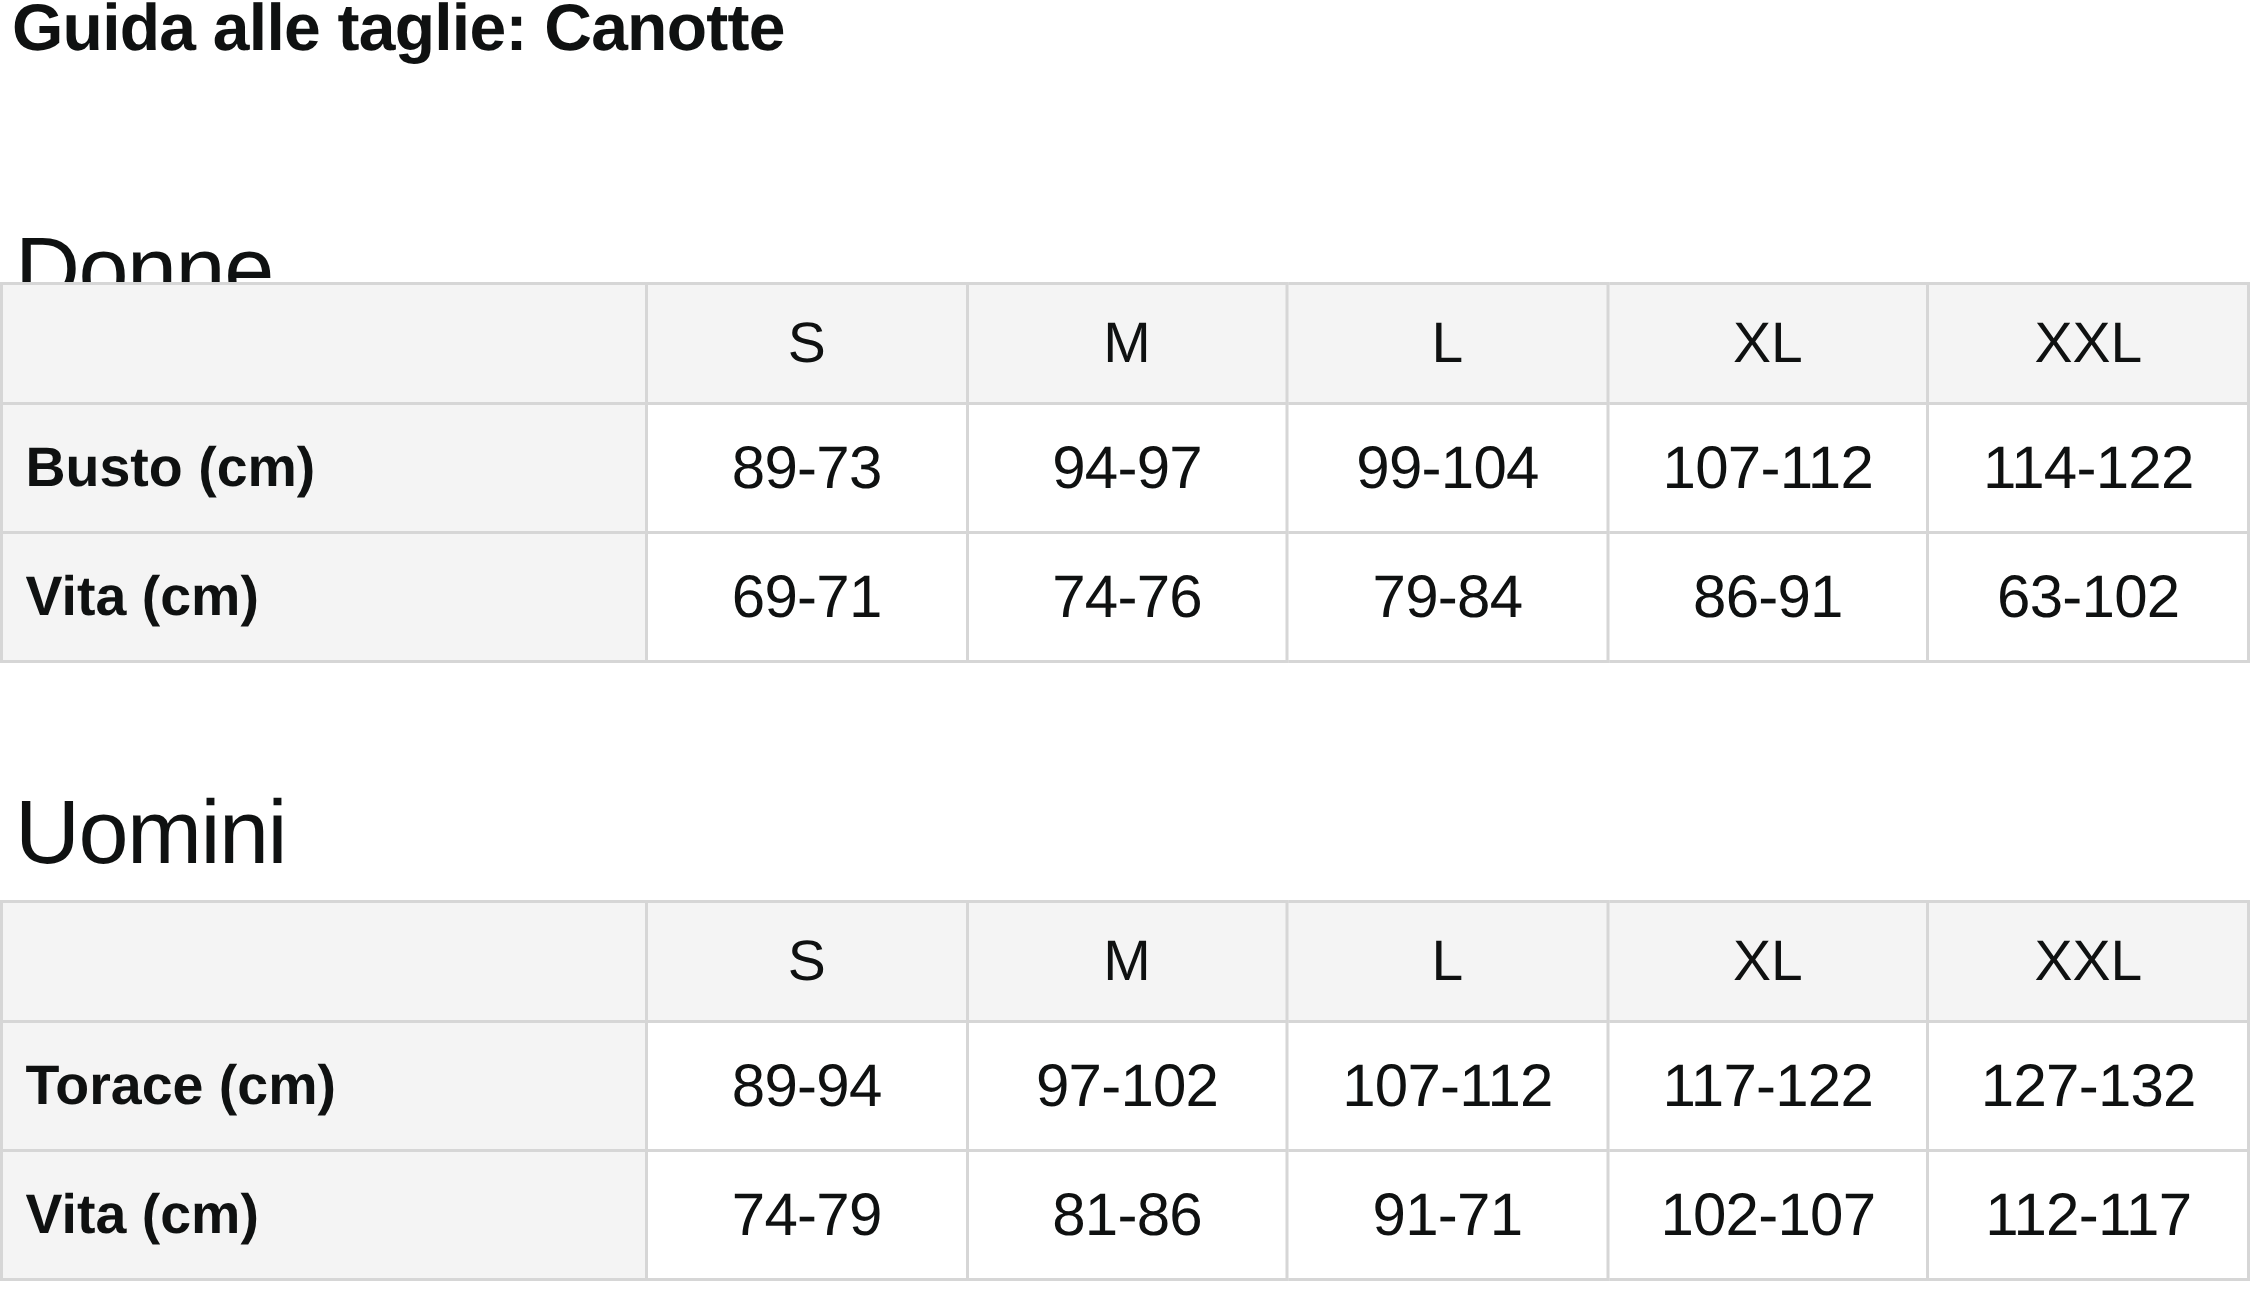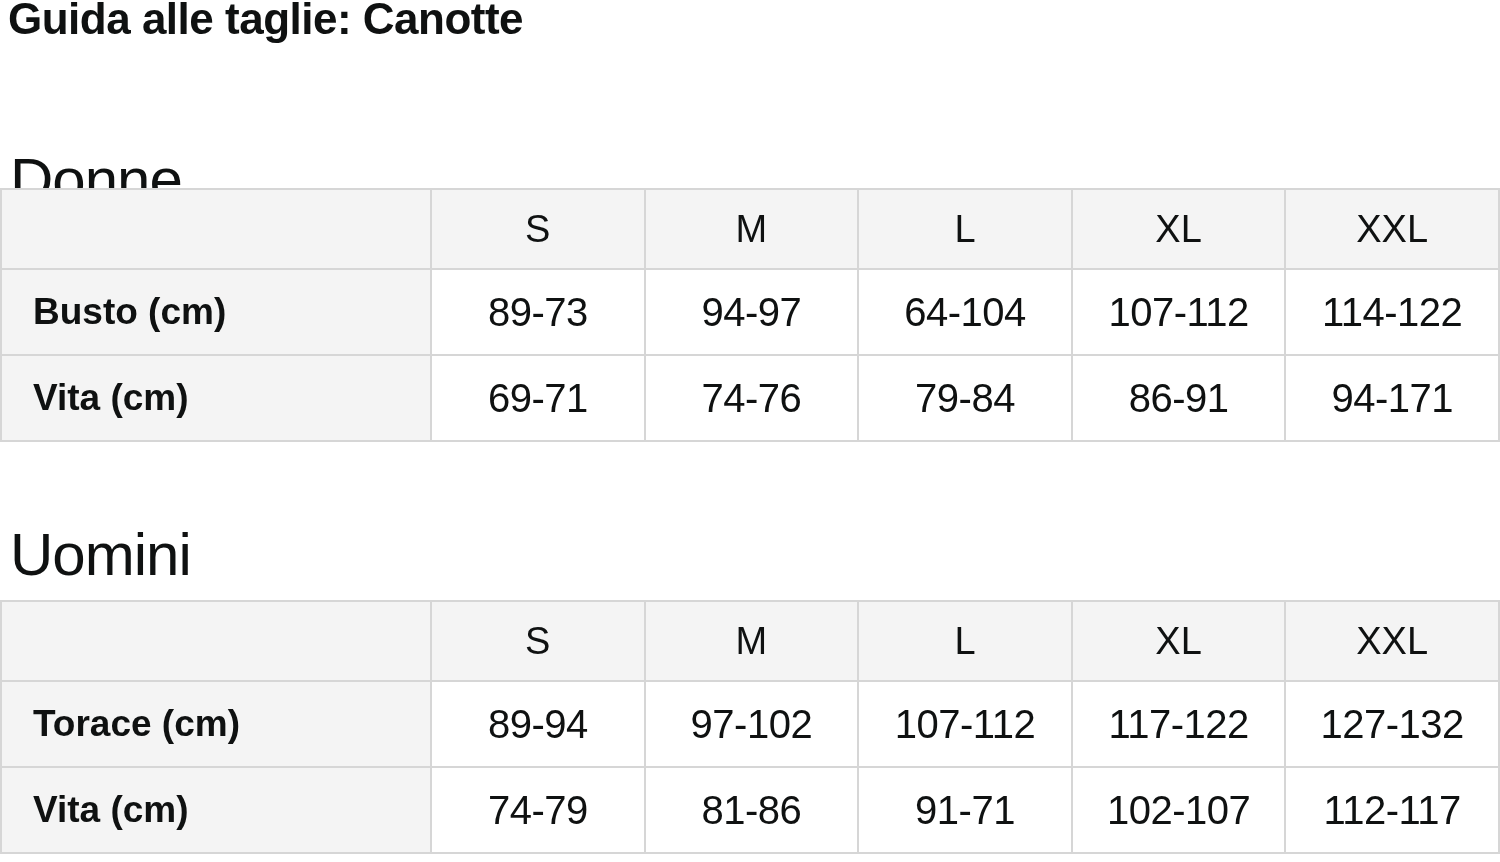--- a/index.html
+++ b/index.html
@@ -60,21 +60,21 @@
     font-weight: 400;
     font-size: 38px;
     text-align: center;
   }
   .size-table tbody th {
     height: 86px;
     background: var(--shaded);
     font-weight: 700;
     font-size: 37px;
     text-align: left;
-    padding-left: 31px;
+    padding-left: 15px;
   }
   .size-table tbody td {
     height: 86px;
     background: var(--cellbg);
     font-size: 40px;
     text-align: center;
     letter-spacing: -0.5px;
   }
 </style>
 </head>
@@ -103,31 +103,31 @@
         <th>L</th>
         <th>XL</th>
         <th>XXL</th>
       </tr>
     </thead>
     <tbody>
       <tr>
         <th>Busto (cm)</th>
         <td>89-73</td>
         <td>94-97</td>
-        <td>64-104</td>
+        <td>99-104</td>
         <td>107-112</td>
         <td>114-122</td>
       </tr>
       <tr>
         <th>Vita (cm)</th>
         <td>69-71</td>
         <td>74-76</td>
         <td>79-84</td>
         <td>86-91</td>
-        <td>94-171</td>
+        <td>63-102</td>
       </tr>
     </tbody>
   </table>
 
   <h2 class="section-heading heading-uomini">Uomini</h2>
 
   <table class="size-table table-uomini">
     <colgroup>
       <col class="label-col">
         <col>

